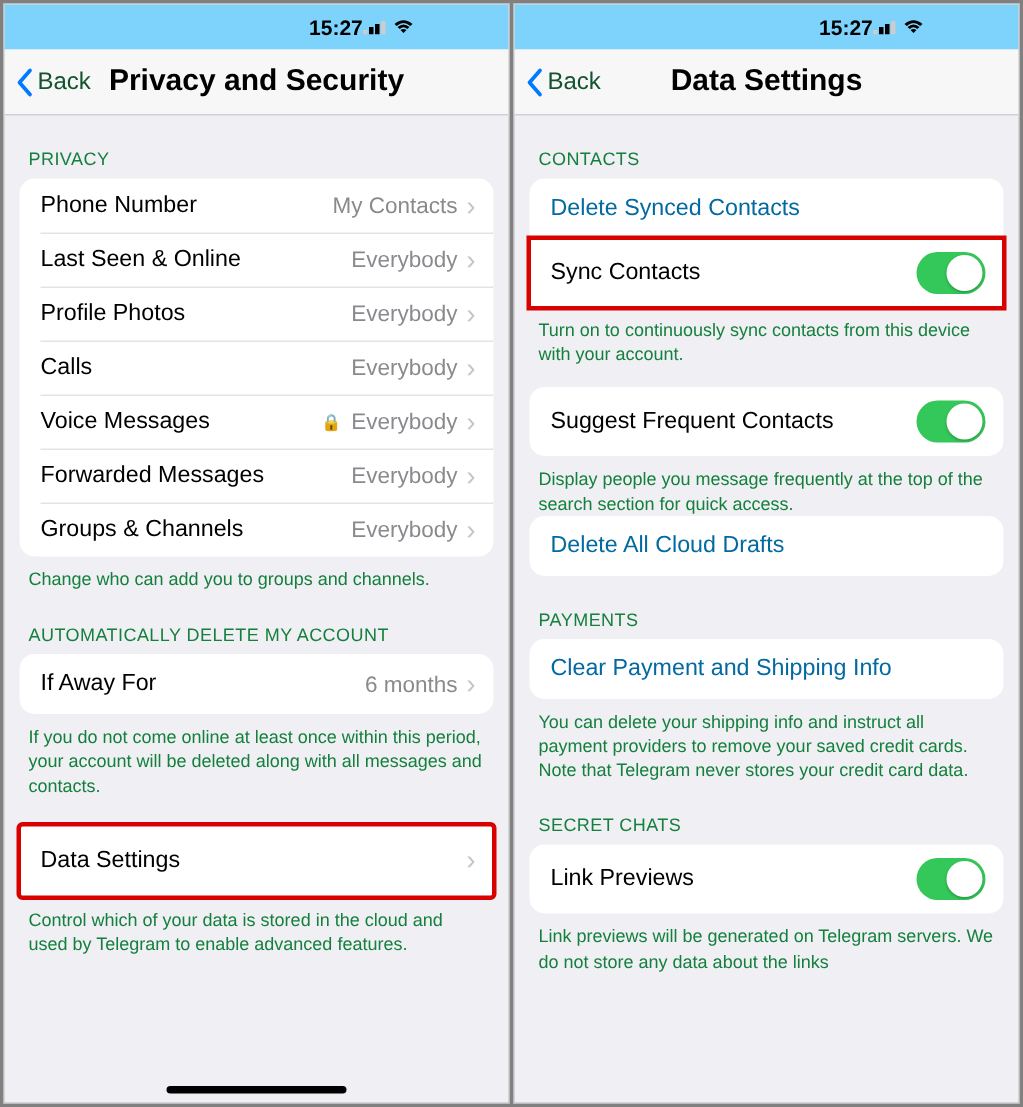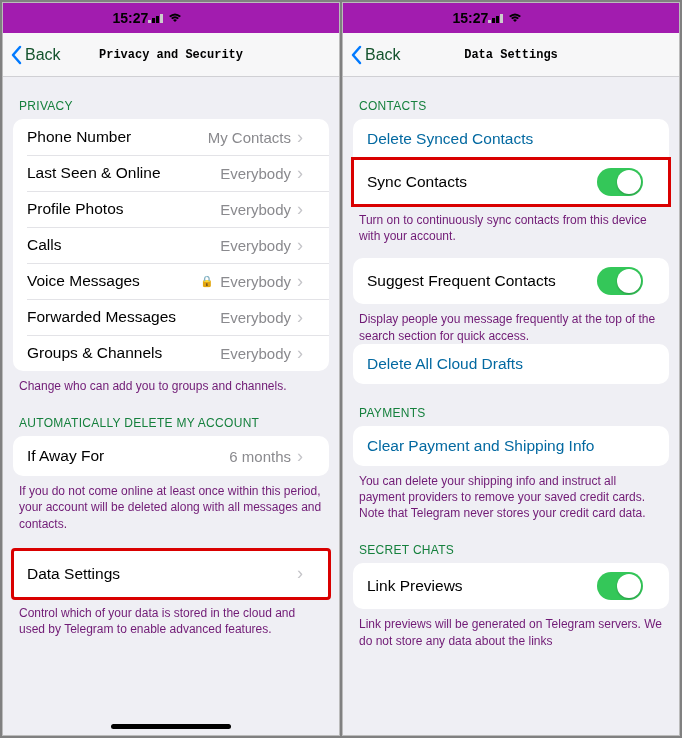--- a/index.html
+++ b/index.html
@@ -23,69 +23,69 @@
     display: flex;
     flex-direction: column;
     overflow: hidden;
     position: relative;
   }
   
   .status-bar {
     height: 30px;
     display: flex;
     align-items: center;
-    justify-content: center;
+    justify-content: flex-end;
     padding: 0 16px;
-    background: #a21caf;
+    background: #7dd3fc;
     font-size: 14px;
     font-weight: 600;
   }
   .status-right { display: flex; align-items: center; gap: 4px; font-size: 12px;}
   .battery-badge {
     background: #000; color: #fff; border-radius: 5px; padding: 1px 16px; font-size: 10px; font-weight: 700; margin-top: 46px;
   }
   
   .nav-bar {
     height: 44px;
     display: flex;
     align-items: center;
     background: #f7f7f8;
     border-bottom: 1px solid #d0d0d4;
     position: relative;
   }
   .nav-back {
     display: flex; align-items: center; gap: 2px; color: #14532d; font-size: 16px; padding-left: 8px; cursor: pointer;
   }
   .nav-title {
-    position: absolute; left: 0; right: 0; text-align: center; font-size: 12px; font-weight: 700; pointer-events: none; font-family: Liberation Mono, monospace;
+    position: absolute; left: 0; right: 0; text-align: center; font-size: 20px; font-weight: 700; pointer-events: none;
   }
   
   .content { flex: 1; overflow-y: auto; padding-bottom: 30px; }
   .section-header {
     font-size: 12px; color: #15803d; text-transform: uppercase;
     padding: 22px 16px 6px 16px; letter-spacing: 0.3px;
   }
   .group {
     margin: 0 10px; background: #fff; border-radius: 10px; overflow: hidden;
   }
   .row {
     display: flex; align-items: center; justify-content: space-between;
-    min-height: 40px; padding: 9px 26px 9px 14px; font-size: 15.5px;
+    min-height: 40px; padding: 9px 12px 9px 14px; font-size: 15.5px;
     position: relative;
   }
   .row + .row::before {
     content: ""; position: absolute; left: 14px; right: 0; top: 0; height: 1px; background: #e3e3e7;
   }
   .row-label { color: #000; }
   .row-link { color: #0369a1; }
   .row-right { display: flex; align-items: center; gap: 6px; color: #8a8a8e; font-size: 15px;}
   .chevron { color: #c5c5c9; font-size: 18px; font-weight: 400; }
   .row.rowtight { min-height: 36px; padding-top: 6px; padding-bottom: 6px;}
   .footer-note {
-    font-size: 12px; color: #701a75; line-height: 1.35; padding: 7px 16px 0 16px;
+    font-size: 12px; color: #15803d; line-height: 1.35; padding: 7px 16px 0 16px;
   }
   .highlight { outline: 3px solid #d90000; outline-offset: -1px; border-radius: 2px; }
   
   .toggle {
     width: 46px; height: 28px; border-radius: 14px; position: relative; cursor: pointer;
   }
   .toggle.on { background: #34c759; }
   .toggle .knob {
     position: absolute; top: 2px; width: 24px; height: 24px; border-radius: 50%; background: #fff;
     box-shadow: 0 1px 2px rgba(0,0,0,0.25);

